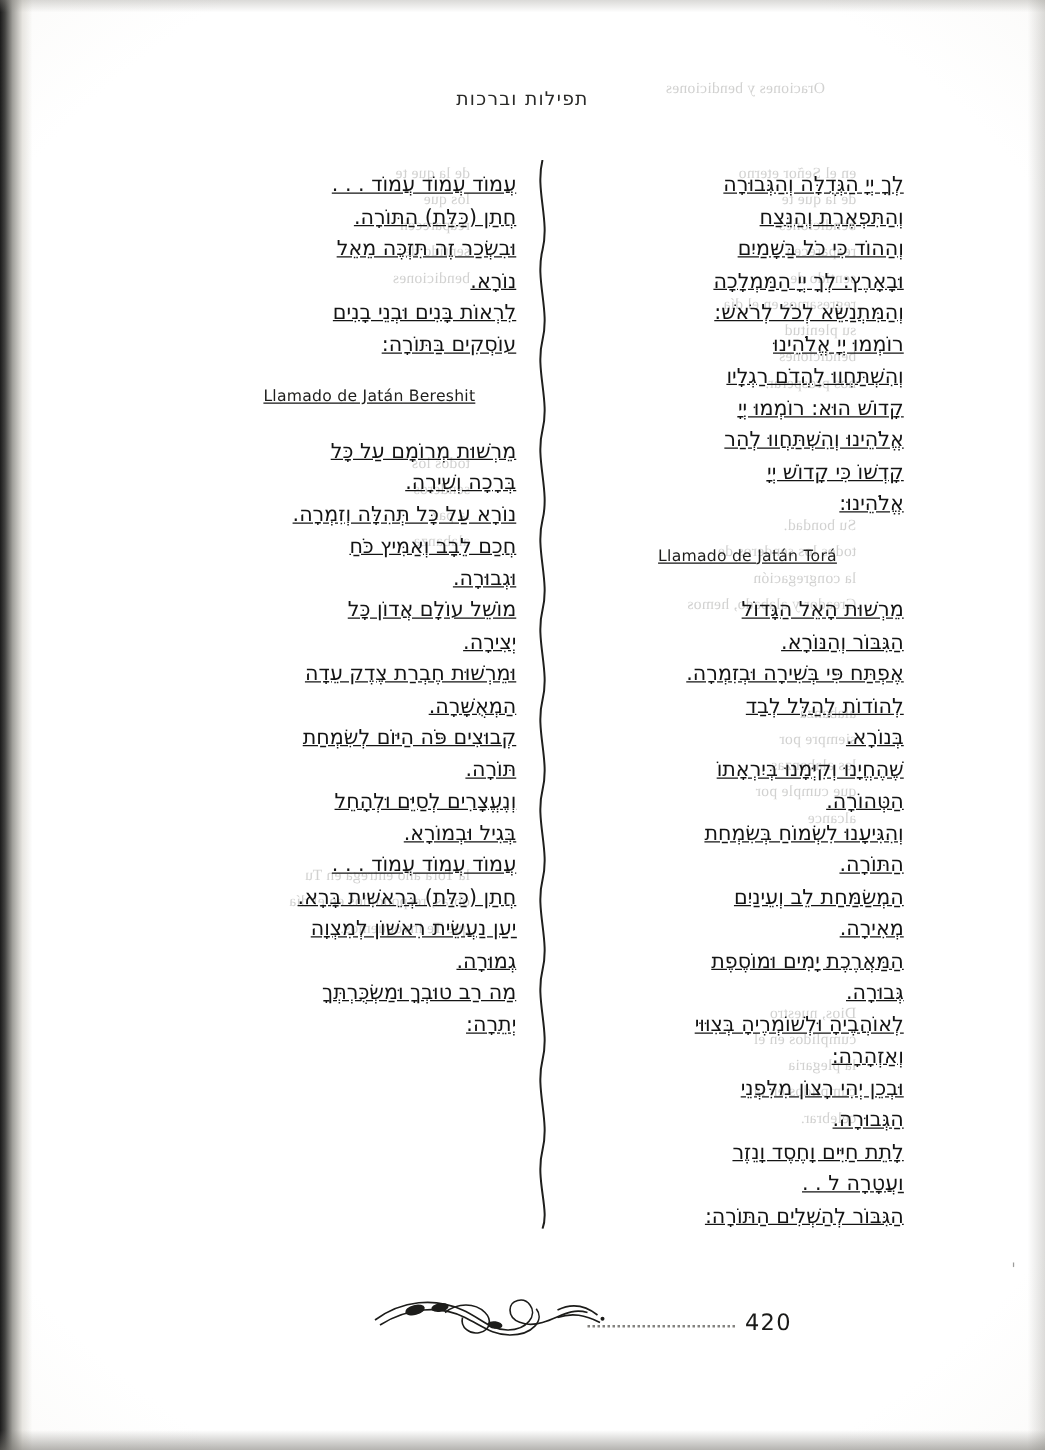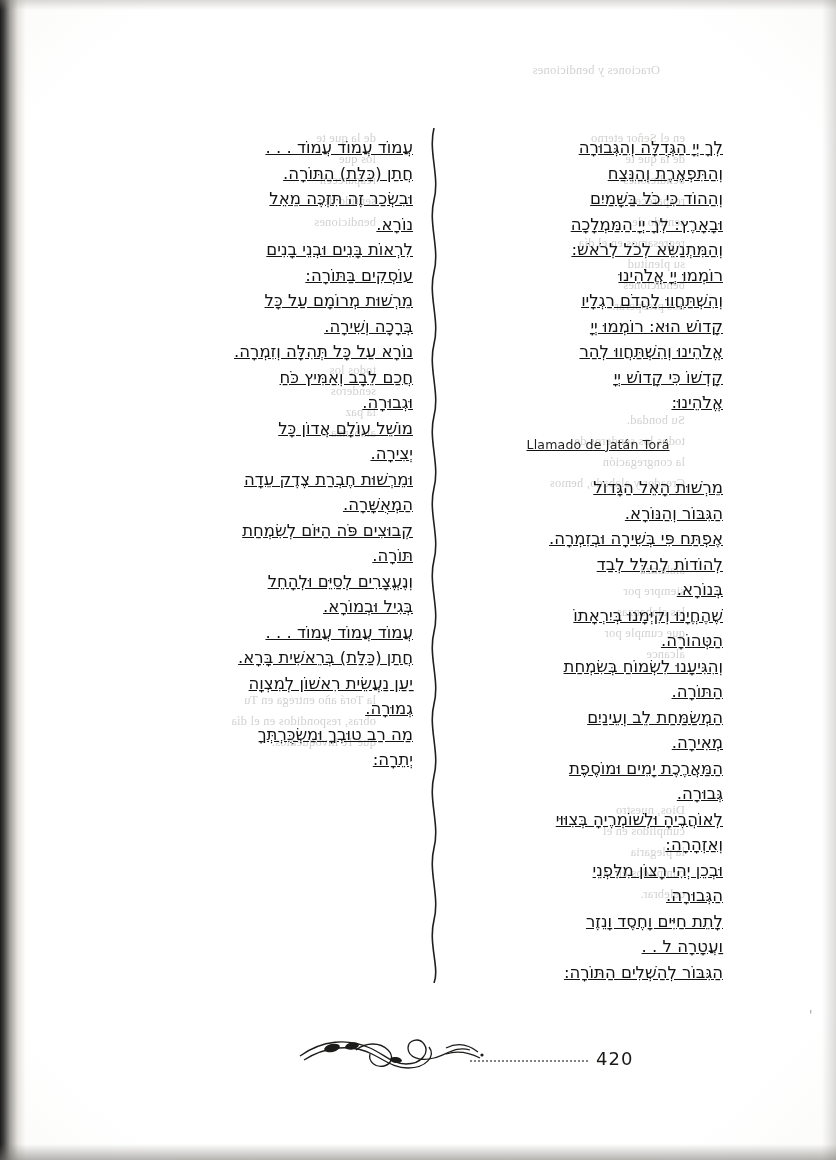--- a/index.html
+++ b/index.html
@@ -201,20 +201,21 @@
 sentido de
 bendiciones</div>
   <div class="bleed" id="bleed-f">todos los
 senderos
 la paz
 alabanza</div>
   <div class="bleed" id="bleed-g">la Torá año entrega en Tu
 obras, respondidos en el día
 que Te invoquemos.</div>
 
+  <div class="running-head">תפילות וברכות</div>
 
   <svg class="divider" viewBox="0 0 16 855" preserveAspectRatio="none" xmlns="http://www.w3.org/2000/svg">
     <path d="M8 0 C 2 24, 14 48, 8 72 C 2 96, 14 120, 8 144 C 2 168, 14 192, 8 216 C 2 240, 14 264, 8 288 C 2 312, 14 336, 8 360 C 2 384, 14 408, 8 432 C 2 456, 14 480, 8 504 C 2 528, 14 552, 8 576 C 2 600, 14 624, 8 648 C 2 672, 14 696, 8 720 C 2 744, 14 768, 8 792 C 2 816, 14 840, 8 855" fill="none" stroke="#1f1f1d" stroke-width="1.6"></path>
   </svg>
 
   <div class="col" id="col-right">
     <p>לְךָ יְיָ הַגְּדֻלָּה וְהַגְּבוּרָה
 וְהַתִּפְאֶרֶת וְהַנֵּצַח
 וְהַהוֹד כִּי כֹל בַּשָּׁמַיִם
 וּבָאָרֶץ: לְךָ יְיָ הַמַּמְלָכָה
@@ -248,20 +249,21 @@
 הַגִּבּוֹר לְהַשְׁלִים הַתּוֹרָה:</p>
   </div>
 
   <div class="col" id="col-left">
     <p>עֲמוֹד עֲמוֹד עֲמוֹד . . .
 חֲתַן (כַּלַּת) הַתּוֹרָה.
 וּבִשְׂכַר זֶה תִּזְכֶּה מֵאֵל
 נוֹרָא.
 לִרְאוֹת בָּנִים וּבְנֵי בָנִים
 עוֹסְקִים בַּתּוֹרָה:</p>
+    <div class="rubric">Llamado de Jatán Bereshit</div>
     <p>מֵרְשׁוּת מְרוֹמָם עַל כָּל
 בְּרָכָה וְשִׁירָה.
 נוֹרָא עַל כָּל תְּהִלָּה וְזִמְרָה.
 חֲכַם לֵבָב וְאַמִּיץ כֹּחַ
 וּגְבוּרָה.
 מוֹשֵׁל עוֹלָם אֲדוֹן כָּל
 יְצִירָה.
 וּמֵרְשׁוּת חֶבְרַת צֶדֶק עֵדָה
 הַמְאֻשָּׁרָה.
 קְבוּצִים פֹּה הַיּוֹם לְשִׂמְחַת

